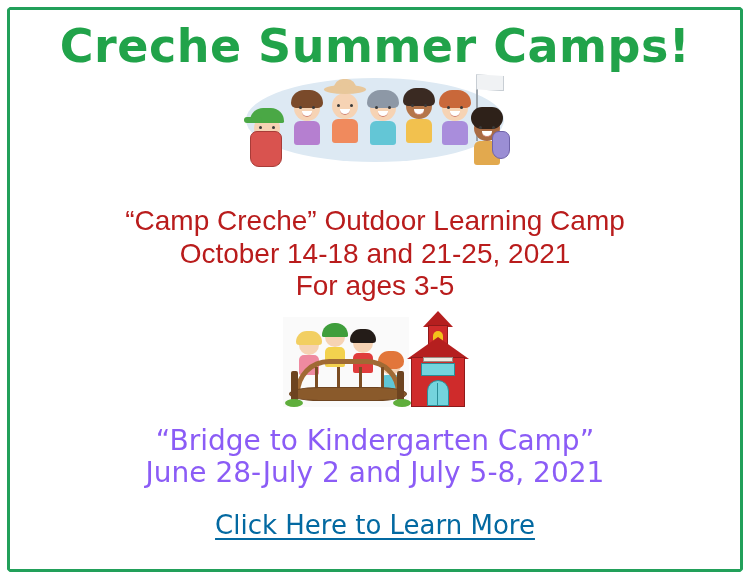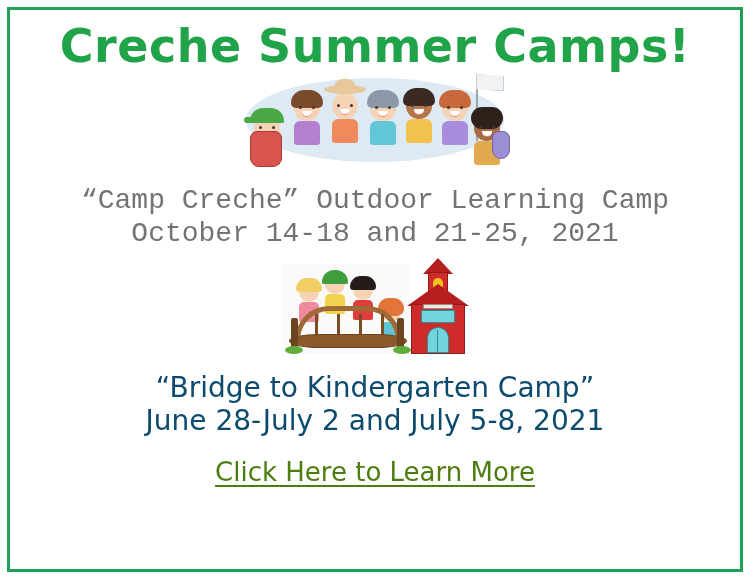--- a/index.html
+++ b/index.html
@@ -11,20 +11,21 @@
   body {
     font-family: "DejaVu Sans", sans-serif;
   }
   .flyer {
     position: relative;
     width: 750px;
     height: 579px;
     background: #ffffff;
     overflow: hidden;
     box-sizing: border-box;
+    border-radius: 28px;
   }
   .flyer-border {
     position: absolute;
     left: 7px;
     top: 7px;
     right: 7px;
     bottom: 7px;
     border: 3px solid #22a05a;
     box-sizing: border-box;
     pointer-events: none;
@@ -202,28 +203,28 @@
 
   
   .block {
     text-align: center;
     white-space: nowrap;
   }
   .block .line {
     line-height: 1.16;
   }
   .block-blue {
-    margin-top: 16px;
-    color: #737373;
+    margin-top: 36px;
+    color: #b91c1c;
     font-size: 28px;
-    font-family: Liberation Mono, monospace;
+    font-family: Liberation Sans, sans-serif;
   }
   .block-red {
     margin-top: 14px;
-    color: #0c4a6e;
+    color: #8b5cf6;
     font-size: 28px;
     font-family: "DejaVu Sans", sans-serif;
   }
 
   
   .bridge-art {
     position: relative;
     width: 200px;
     height: 96px;
     margin-top: 12px;
@@ -402,21 +403,21 @@
     height: 5px;
     background: #f0e7e0;
     border: 1px solid #9a8d84;
     box-sizing: border-box;
   }
 
   
   .cta {
     margin-top: 20px;
     font-size: 26px;
-    color: #4d7c0f;
+    color: #0369a1;
     text-decoration: underline;
     text-underline-offset: 4px;
     cursor: pointer;
     font-family: "DejaVu Sans", sans-serif;
     white-space: nowrap;
   }
 </style>
 </head>
 <body>
 
@@ -518,20 +519,21 @@
         </div>
         <div class="body" style="background:#e2a94e;"></div>
       </div>
       <div class="backpack" style="left:252px;bottom:10px;width:16px;height:26px;background:#9b8ed4;border:1px solid #6f63a8;"></div>
 
     </div>
 
     <div class="block block-blue">
       <div class="line">“Camp Creche” Outdoor Learning Camp</div>
       <div class="line">October 14-18 and 21-25, 2021</div>
+      <div class="line">For ages 3-5</div>
     </div>
 
     <div class="bridge-art">
       <div class="bridge-bg"></div>
 
       <div class="bkid" style="left:22px;bottom:36px;">
         <div class="bhead">
             <div class="bhair" style="background:#f2cf62;"></div>
           </div>
         <div class="bbody" style="background:#ef8aa0;"></div>

